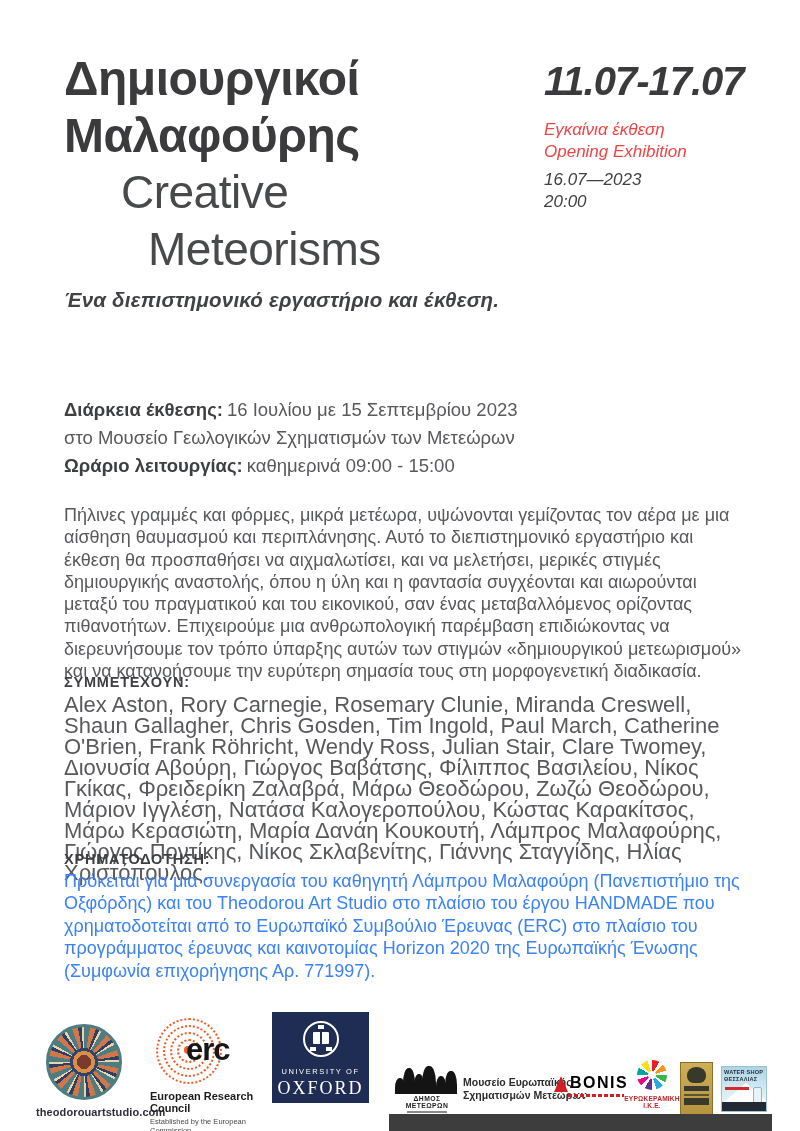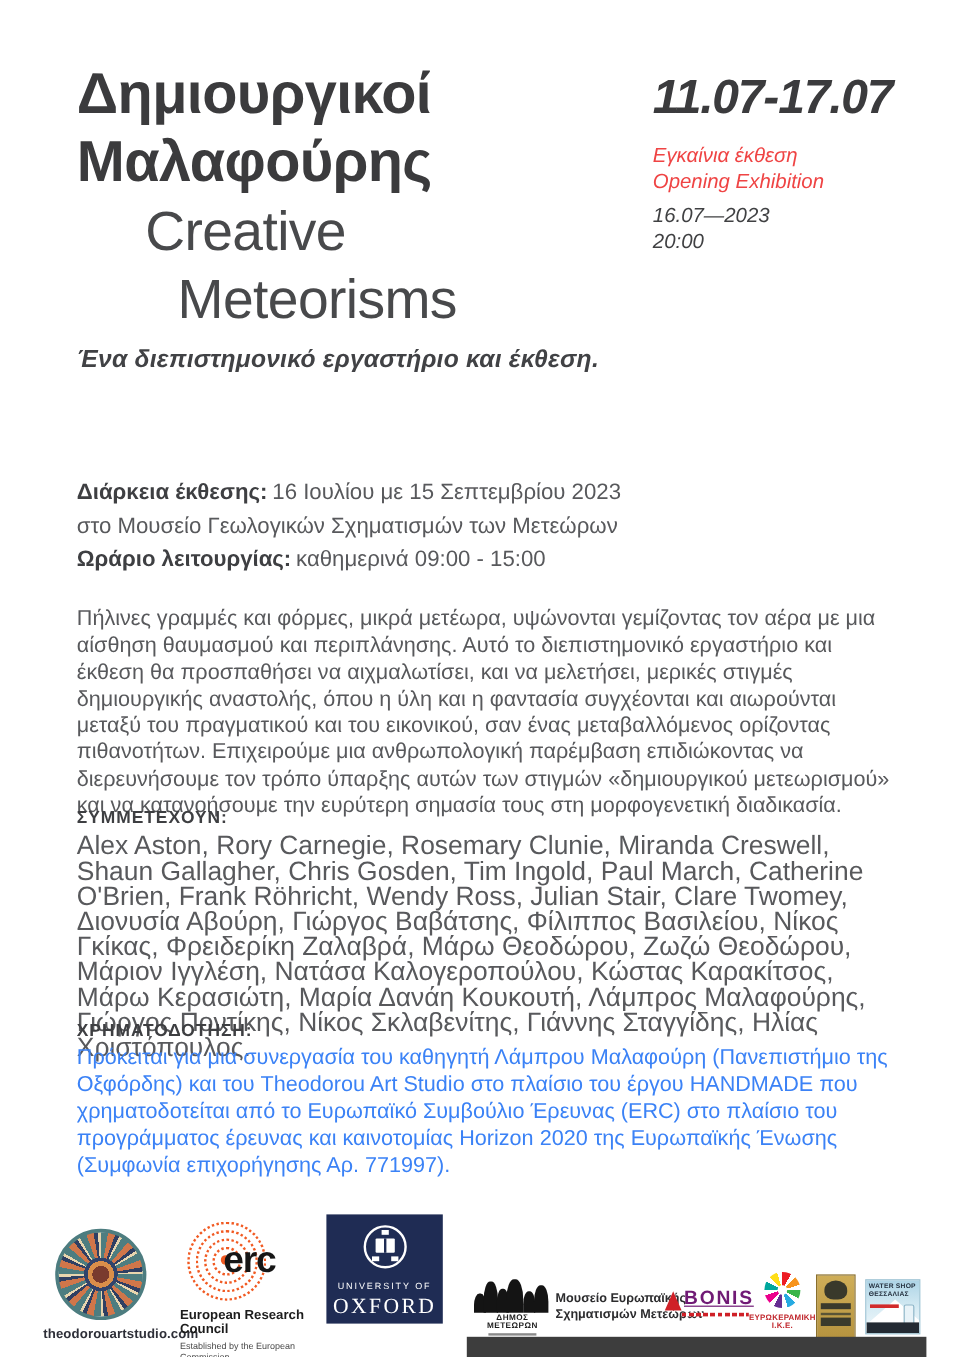--- a/index.html
+++ b/index.html
@@ -82,21 +82,21 @@
   .meteora-name{margin-top:1px;font-size:6.8px;font-weight:700;color:#1d1d1d;letter-spacing:0.4px;}
   .meteora-sub{margin:2px auto 0;width:40px;height:2px;background:#8a8a8a;}
 
   .museum{position:absolute;left:463px;top:1076px;font-size:10.5px;line-height:13px;
           font-weight:700;color:#2c2c2e;}
 
   .bonis{position:absolute;left:554px;top:1074px;width:90px;}
   .bonis-row{display:flex;align-items:flex-end;}
   .bonis-tri{width:0;height:0;border-left:7px solid transparent;border-right:7px solid transparent;
              border-bottom:16px solid #cf2027;margin-right:2px;}
-  .bonis-word{font-size:16px;font-weight:700;letter-spacing:1.5px;color:#701a75;text-decoration:underline;}
+  .bonis-word{font-size:16px;font-weight:700;letter-spacing:1.5px;color:#000000;}
   .bonis-tag{margin-top:2px;margin-left:14px;width:56px;height:3px;
              background:repeating-linear-gradient(90deg,#cf2027 0 4px,#ffffff 4px 6px);}
 
   .euro{position:absolute;left:620px;top:1060px;width:64px;text-align:center;}
   .pinwheel{width:30px;height:30px;margin:0 auto;border-radius:50%;
     background:conic-gradient(#ed1c24 0deg 28deg,#ffffff 28deg 45deg,#f7941d 45deg 73deg,#ffffff 73deg 90deg,
       #39b54a 90deg 118deg,#ffffff 118deg 135deg,#27aae1 135deg 163deg,#ffffff 163deg 180deg,
       #662d91 180deg 208deg,#ffffff 208deg 225deg,#ec008c 225deg 253deg,#ffffff 253deg 270deg,
       #00a79d 270deg 298deg,#ffffff 298deg 315deg,#ffde17 315deg 343deg,#ffffff 343deg 360deg);}
   .pinwheel::after{content:"";display:block;position:relative;top:11px;left:11px;width:8px;height:8px;

